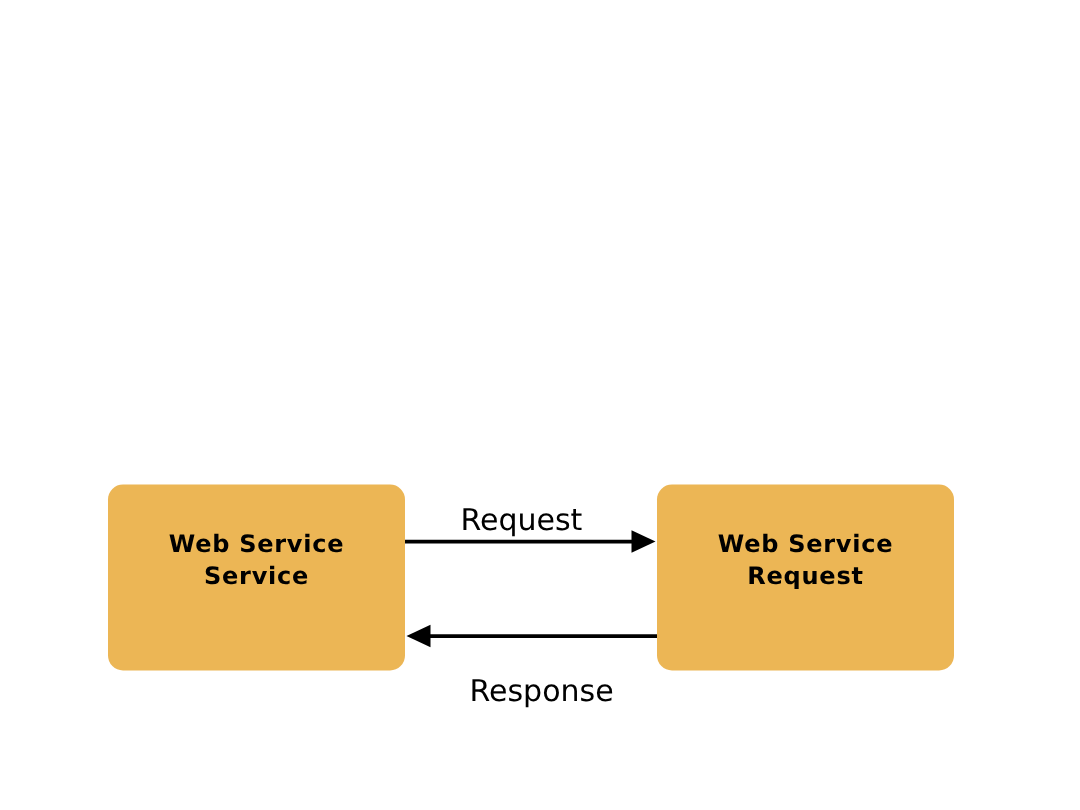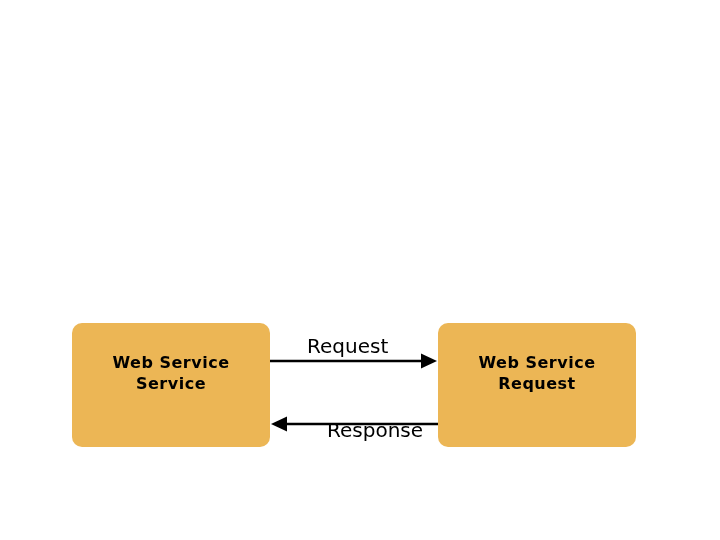--- a/index.html
+++ b/index.html
@@ -54,22 +54,21 @@
     font-size: 20px;
     color: var(--text, #000000);
     white-space: nowrap;
   }
   .edge-label.request {
     left: 307px;
     top: 334px;
   }
   .edge-label.response {
     left: 313px;
-    top: 418px;
-    margin-left: 14px;
+    top: 448px;
   }
 </style>
 </head>
 <body>
 
 <div class="canvas">
 
   <svg class="arrow-layer" viewBox="0 0 720 540" xmlns="http://www.w3.org/2000/svg">
     <g>
       <line class="arrow-line" x1="270" y1="361" x2="422" y2="361"></line>

